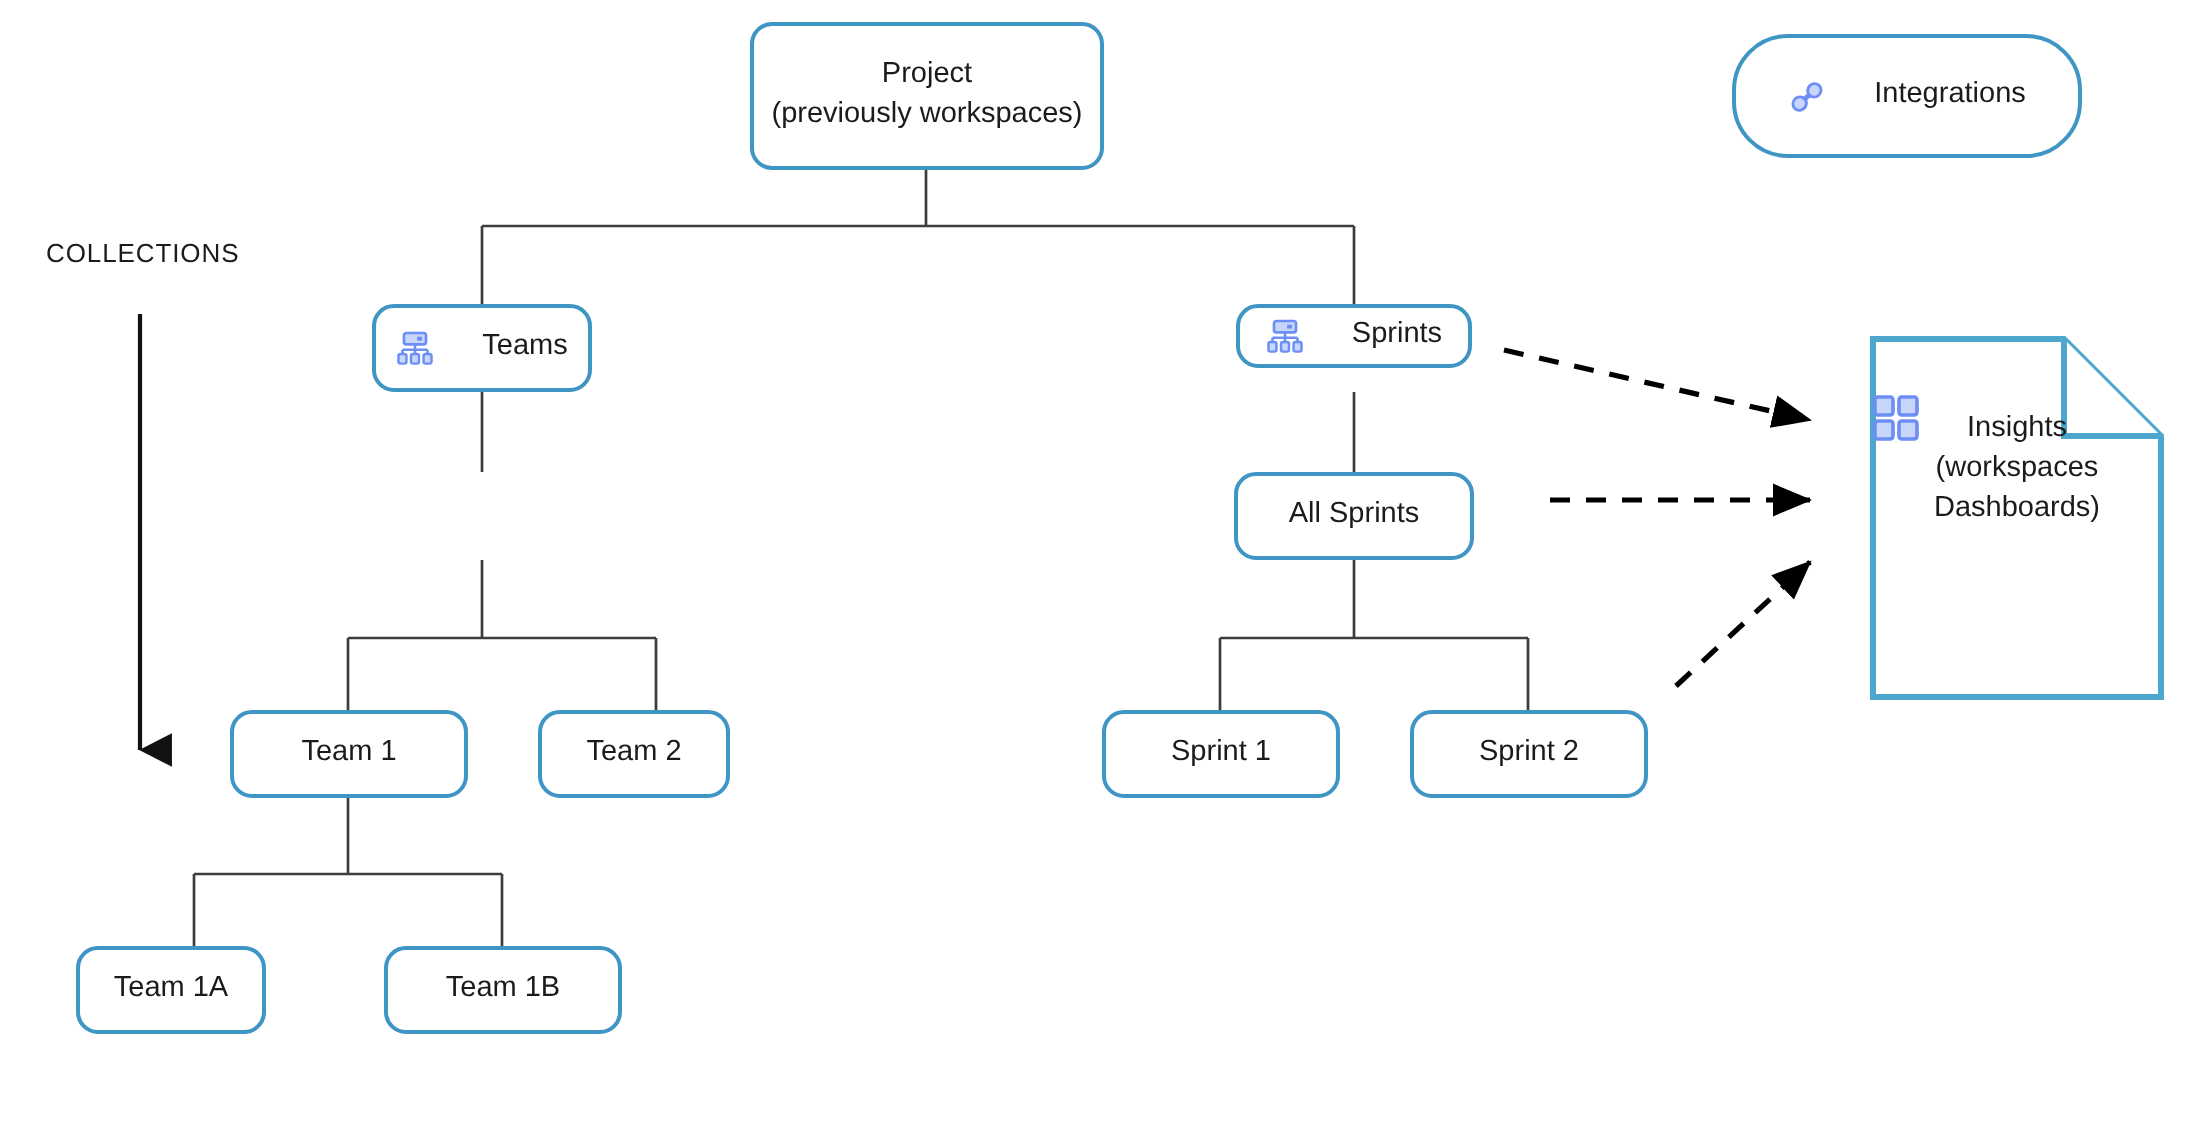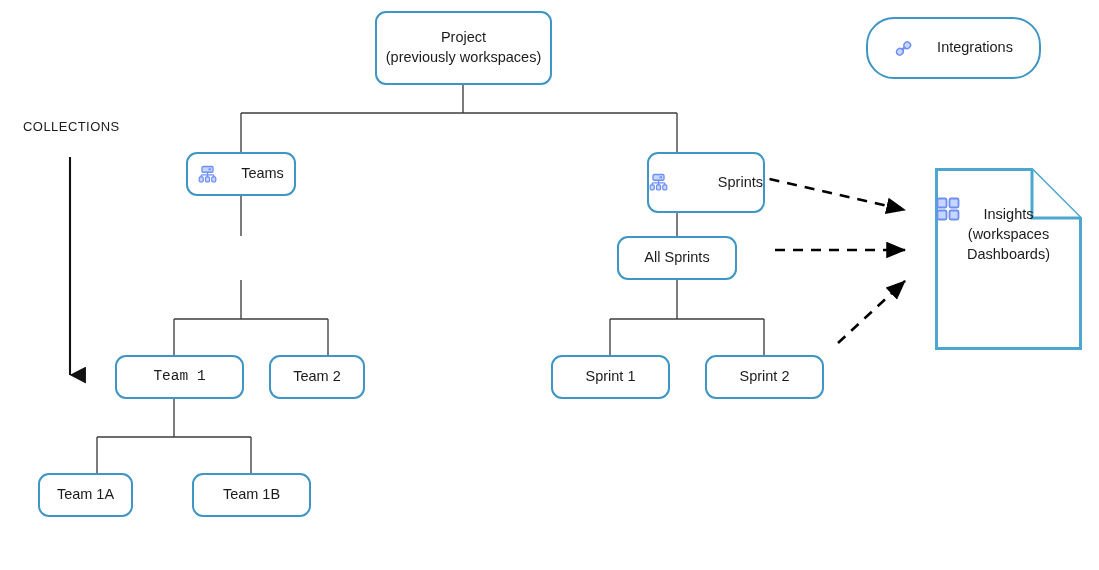--- a/index.html
+++ b/index.html
@@ -182,41 +182,41 @@
         <path d="M10,7.6 L10,10.4 M3.4,10.4 L16.6,10.4 M3.4,10.4 L3.4,12.6
                  M10,10.4 L10,12.6 M16.6,10.4 L16.6,12.6" stroke="#6d8ef5" stroke-width="1.35" fill="none"></path>
         <rect x="1.3" y="12.6" width="4.2" height="5.1" rx="1.1" fill="#c9d6fb" stroke="#6d8ef5" stroke-width="1.3"></rect>
         <rect x="7.9" y="12.6" width="4.2" height="5.1" rx="1.1" fill="#c9d6fb" stroke="#6d8ef5" stroke-width="1.3"></rect>
         <rect x="14.5" y="12.6" width="4.2" height="5.1" rx="1.1" fill="#c9d6fb" stroke="#6d8ef5" stroke-width="1.3"></rect>
       </svg>
     </span>
     <span class="label">Teams</span>
   </div>
 
-  <div class="node" style="left:647px; top:152px; width:118px; height:61px;justify-content:space-between;">
+  <div class="node" style="left:618px; top:152px; width:118px; height:32px;">
     <span class="icon">
       <svg width="19" height="19" viewBox="0 0 20 20">
         <rect x="4.2" y="1.6" width="11.6" height="6" rx="1.3" fill="#c9d6fb" stroke="#6d8ef5" stroke-width="1.4"></rect>
         <rect x="11.1" y="3.5" width="2.6" height="2.1" fill="#6d8ef5"></rect>
         <path d="M10,7.6 L10,10.4 M3.4,10.4 L16.6,10.4 M3.4,10.4 L3.4,12.6
                  M10,10.4 L10,12.6 M16.6,10.4 L16.6,12.6" stroke="#6d8ef5" stroke-width="1.35" fill="none"></path>
         <rect x="1.3" y="12.6" width="4.2" height="5.1" rx="1.1" fill="#c9d6fb" stroke="#6d8ef5" stroke-width="1.3"></rect>
         <rect x="7.9" y="12.6" width="4.2" height="5.1" rx="1.1" fill="#c9d6fb" stroke="#6d8ef5" stroke-width="1.3"></rect>
         <rect x="14.5" y="12.6" width="4.2" height="5.1" rx="1.1" fill="#c9d6fb" stroke="#6d8ef5" stroke-width="1.3"></rect>
       </svg>
     </span>
     <span class="label">Sprints</span>
   </div>
 
 
   <div class="node" style="left:617px; top:236px; width:120px; height:44px;">
     <span class="label">All Sprints</span>
   </div>
 
-  <div class="node" style="left:115px; top:355px; width:129px; height:44px;font-family:Liberation Mono, monospace;">
+  <div class="node" style="left:115px; top:355px; width:119px; height:44px;">
     <span class="label">Team 1</span>
   </div>
 
   <div class="node" style="left:269px; top:355px; width:96px; height:44px;">
     <span class="label">Team 2</span>
   </div>
 
   <div class="node" style="left:38px; top:473px; width:95px; height:44px;">
     <span class="label">Team 1A</span>
   </div>

